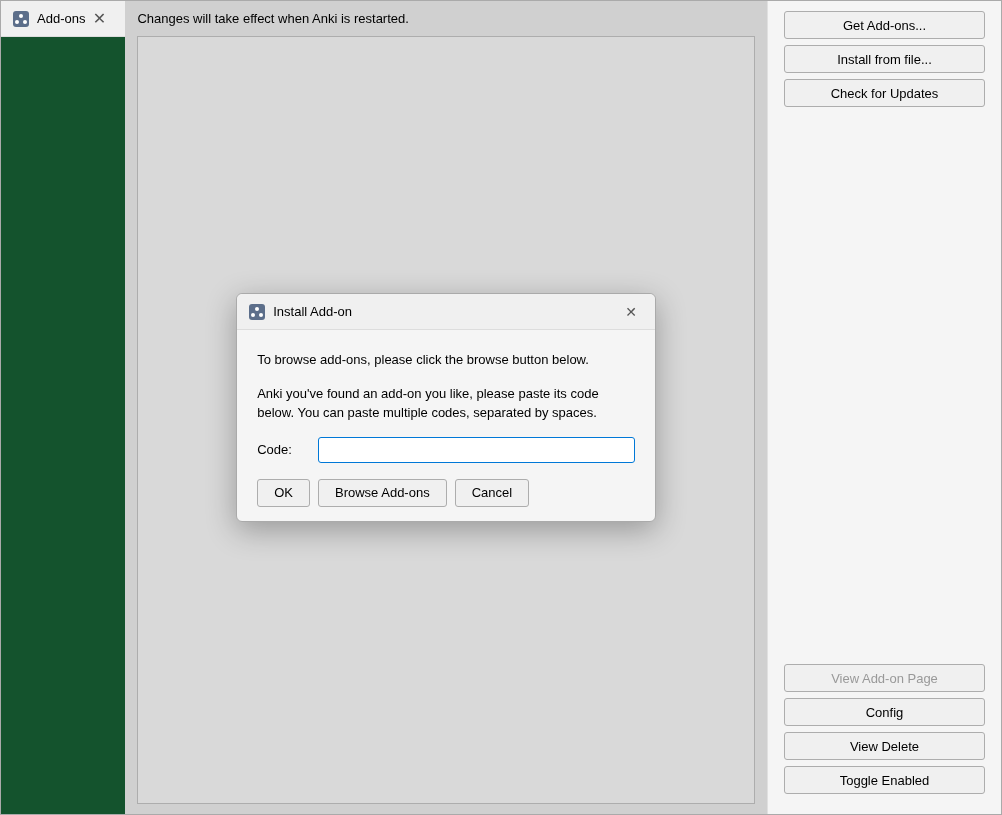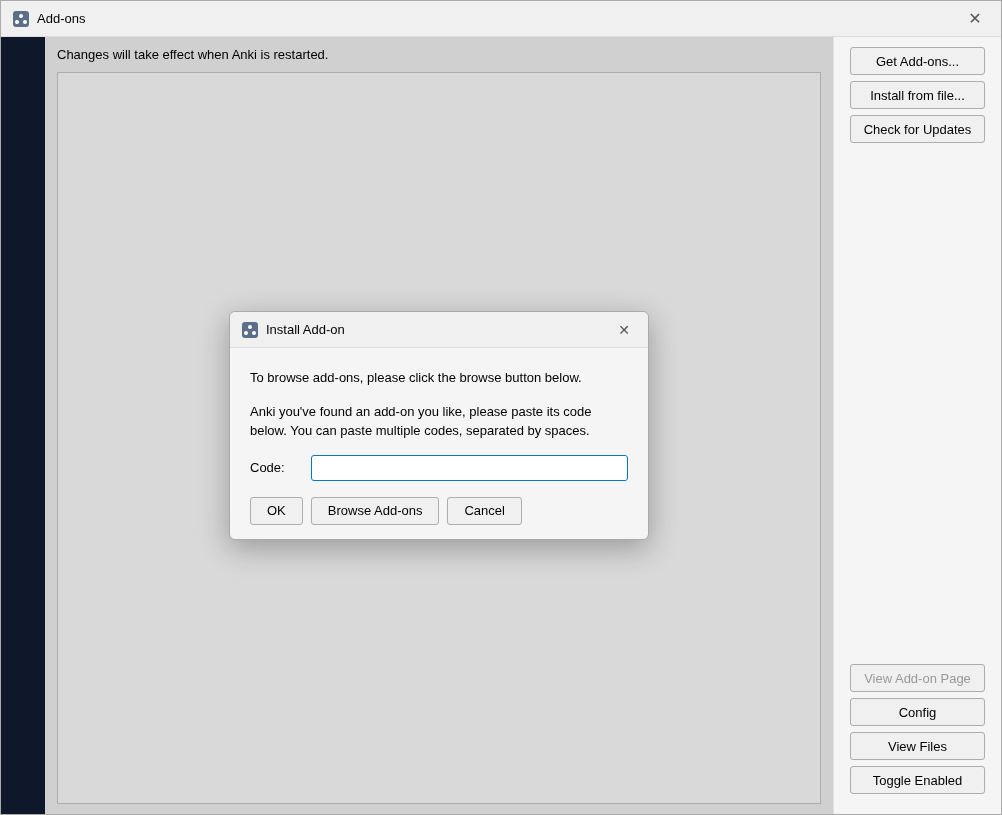--- a/index.html
+++ b/index.html
@@ -13,24 +13,23 @@
     body {
       width: 1002px;
       height: 815px;
       background: #f0f0f0;
       overflow: hidden;
     }
 
     .window {
       width: 1002px;
       height: 815px;
-      background: #0f172a;
+      background: #14532d;
       border: 1px solid #aaa;
       display: flex;
-      flex-direction: column;
       position: relative;
     }
 
     .title-bar {
       height: 36px;
       background: #f0f0f0;
       border-bottom: 1px solid #ddd;
       display: flex;
       align-items: center;
       padding: 0 12px;
@@ -67,38 +66,37 @@
       overflow: hidden;
     }
 
     .left-panel {
       flex: 1;
       display: flex;
       flex-direction: column;
       padding: 10px 12px;
       background: #f5f5f5;
       position: relative;
-      margin-left: 44px;
     }
 
     .status-message {
       font-size: 13px;
       color: #000;
       margin-bottom: 10px;
     }
 
     .addon-list-area {
       flex: 1;
       background: white;
       border: 1px solid #ccc;
       min-height: 0;
     }
 
     .right-panel {
-      width: 168px;
+      width: 234px;
       padding: 10px 16px;
       background: #f5f5f5;
       display: flex;
       flex-direction: column;
       gap: 6px;
       border-left: 1px solid #e0e0e0;
       flex-shrink: 0;
     }
 
     .right-panel-top {
@@ -322,19 +320,19 @@
         <button class="side-button">Get Add-ons...</button>
         <button class="side-button">Install from file...</button>
         <button class="side-button">Check for Updates</button>
       </div>
 
       <div class="right-panel-spacer"></div>
 
       <div class="right-panel-bottom">
         <button class="side-button disabled" disabled="">View Add-on Page</button>
         <button class="side-button">Config</button>
-        <button class="side-button">View Files</button>
+        <button class="side-button">View Delete</button>
         <button class="side-button">Toggle Enabled</button>
       </div>
     </div>
 
   </div>
 </div>
 
 </body></html>

